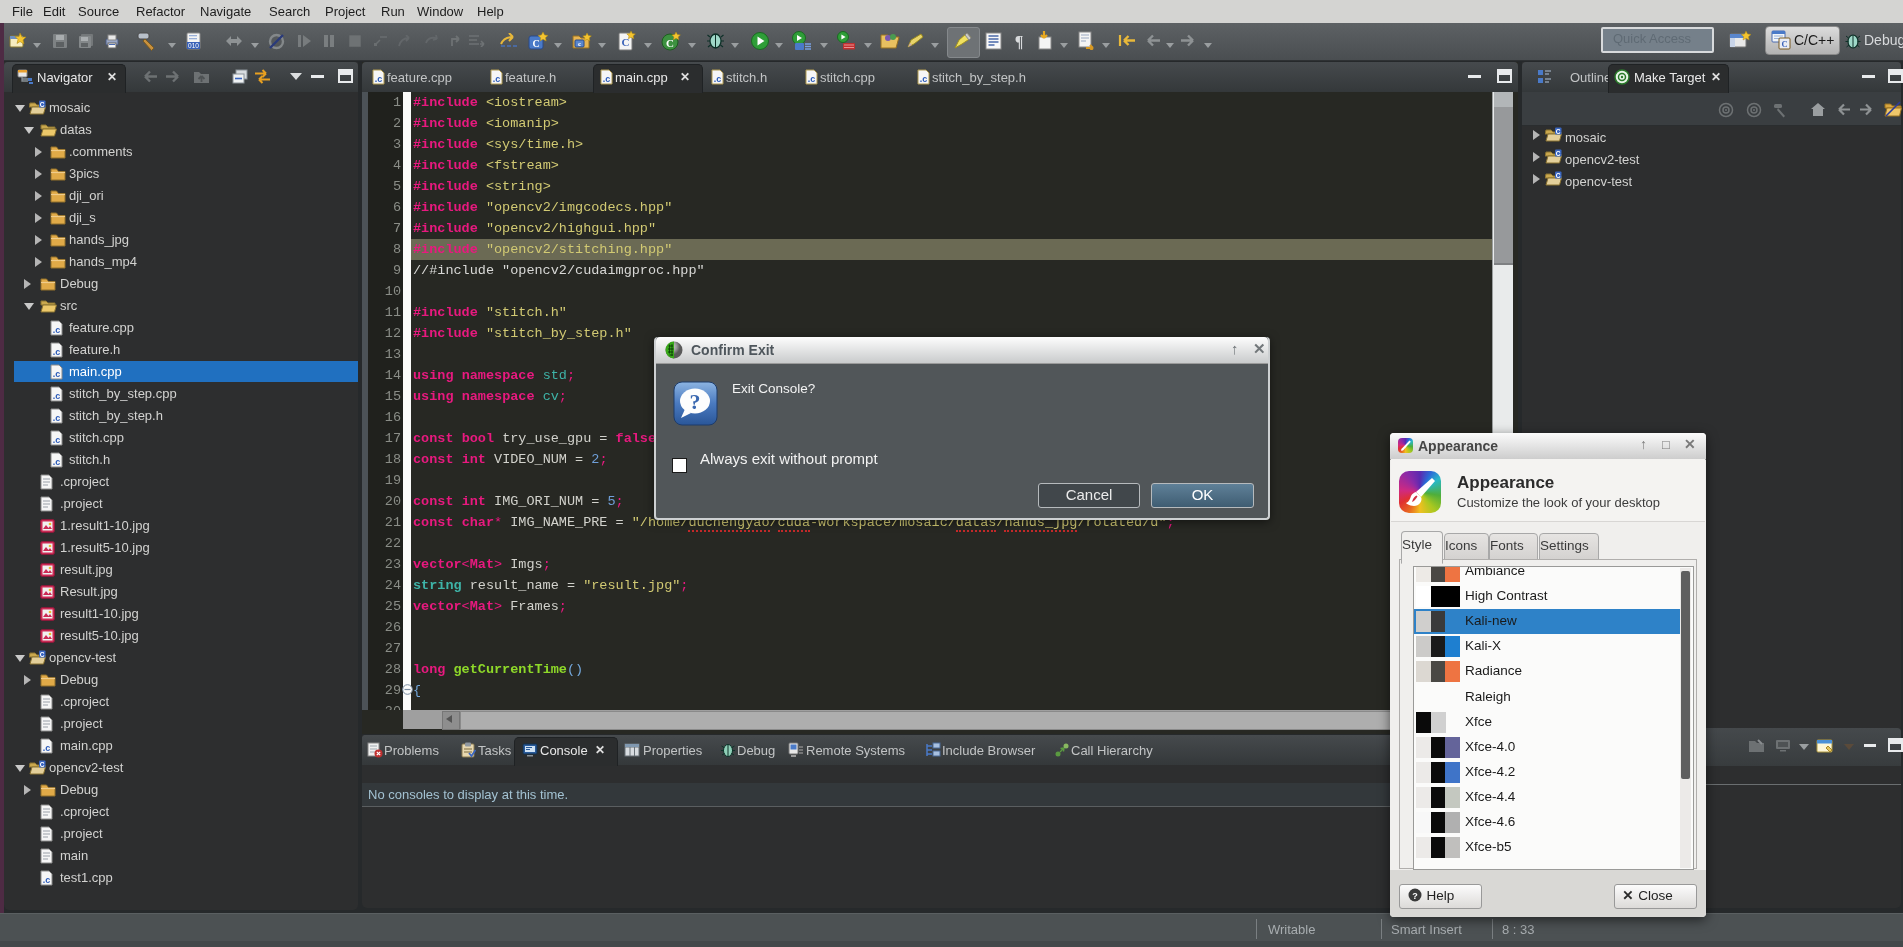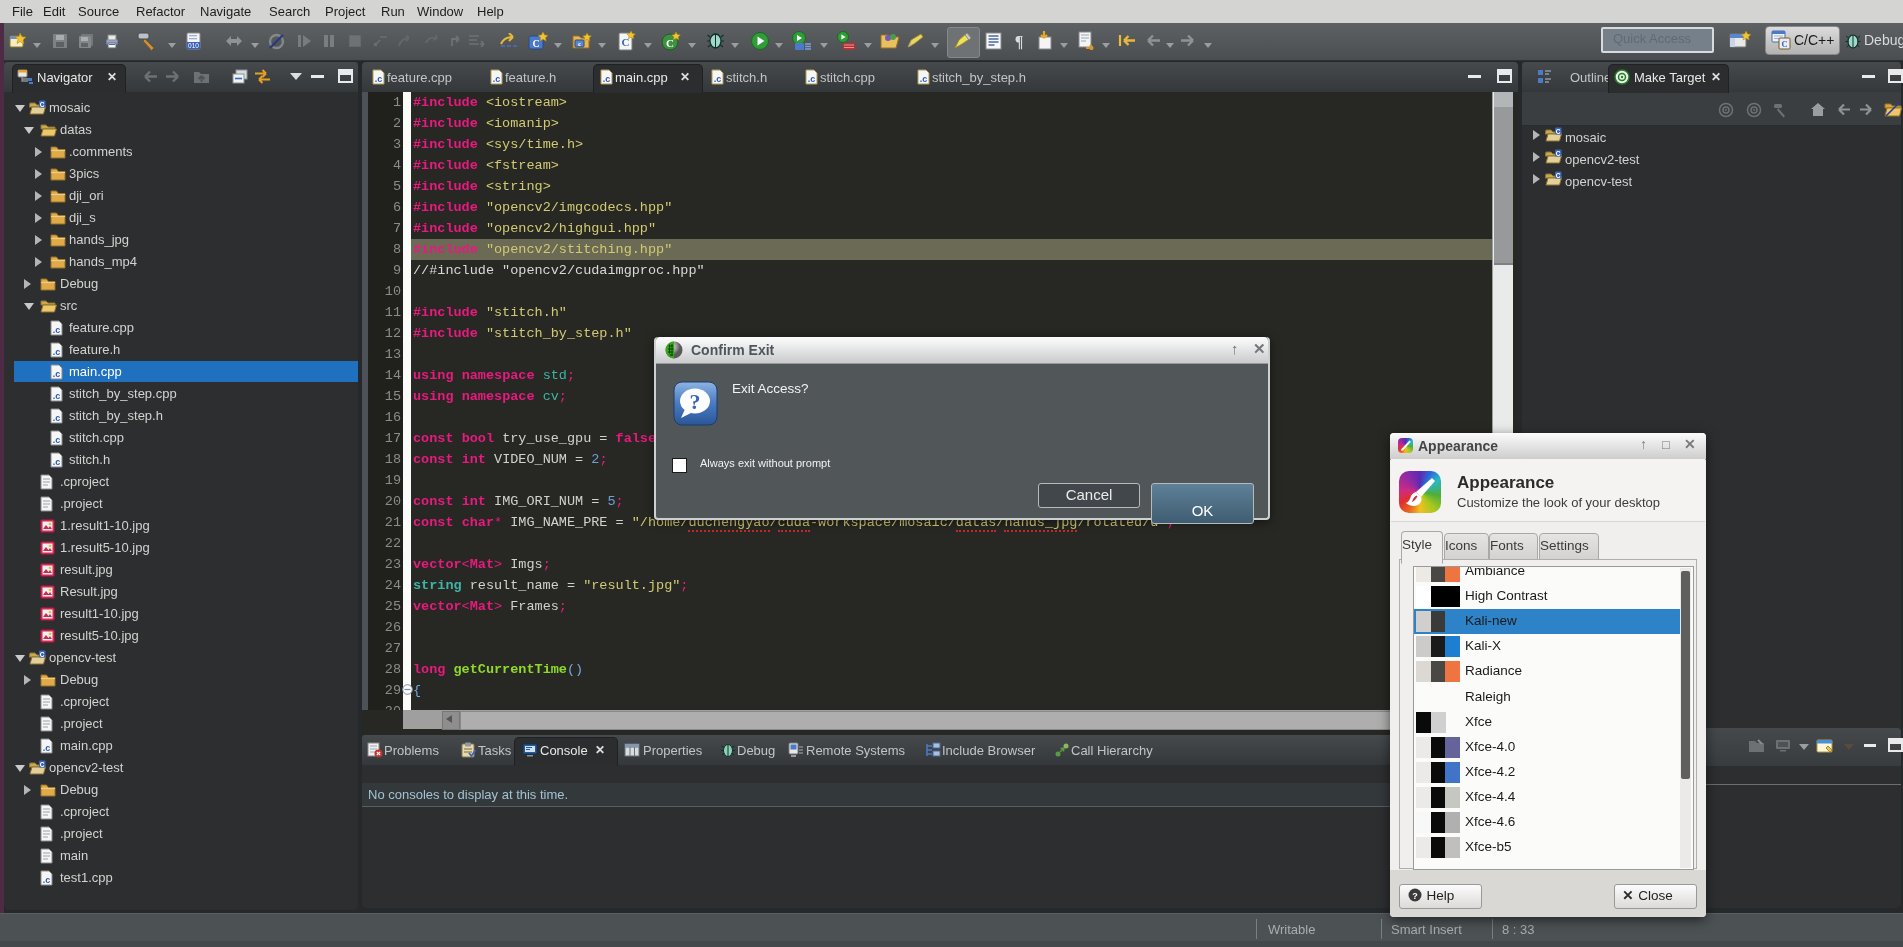--- a/index.html
+++ b/index.html
@@ -855,25 +855,25 @@
             <stop offset="0%" stop-color="#8cb4e2"></stop>
             <stop offset="50%" stop-color="#4a7ac0"></stop>
             <stop offset="100%" stop-color="#2a5698"></stop>
           </linearGradient>
         </defs>
         <rect x="1" y="1" width="43" height="43" rx="8" fill="url(#qb)" stroke="#1e3c6a"></rect>
         <ellipse cx="22" cy="20" rx="15" ry="12.5" fill="#fdfdfd"></ellipse>
         <path d="M12 28 l-4 9 l10 -5 z" fill="#fdfdfd"></path>
         <text x="22" y="28" font-size="22" font-weight="bold" fill="#3a68b0" text-anchor="middle" font-family="Liberation Serif">?</text>
       </svg>
-<div class="abs" style="left:76px;top:44px;font-size:13.5px;color:#f2f2f2">Exit Access?</div>
+<div class="abs" style="left:76px;top:44px;font-size:13.5px;color:#f2f2f2">Exit Console?</div>
 <div class="abs" style="left:16px;top:121px;width:13px;height:13px;background:#fff;border:1px solid #1a1a1a"></div>
-<div class="abs" style="left:44px;top:120px;font-size:11px;color:#f2f2f2">Always exit without prompt</div>
+<div class="abs" style="left:44px;top:113px;font-size:15px;color:#f2f2f2">Always exit without prompt</div>
 <div class="btn-dark" style="left:382px;top:146px;width:100px;height:21px;padding-top:2px">Cancel</div>
-<div class="btn-ok" style="left:495px;top:146px;width:101px;height:21px;padding-top:18px">OK</div>
+<div class="btn-ok" style="left:495px;top:146px;width:101px;height:21px;padding-top:2px">OK</div>
     </div>
   <div id="dlgapp" class="abs">
       <div class="dlg-title" style="background:linear-gradient(#fbfbfb,#cdcdcd)"></div>
 <div class="abs" style="left:8px;top:5px;width:15px;height:15px;border-radius:4px;background:conic-gradient(from 0deg, #5b2ab0, #2a6ad8 30deg, #28b8c8 55deg, #4fae3a 100deg, #a8c820 140deg, #f0c020 180deg, #e86820 210deg, #e03030 240deg, #d02a80 275deg, #8a2aa8 325deg, #5b2ab0 360deg)"></div>
 <svg class="abs" style="left:8px;top:5px" width="15" height="15" viewBox="0 0 15 15">
         <path d="M11.5 2.5 L12.8 3.8 L5 12.5 L3 12.8 L3.4 11 z" fill="#fff"></path>
       </svg>
 <div class="abs" style="left:28px;top:5px;font-size:14px;font-weight:bold;color:#454545">Appearance</div>
 <div class="abs" style="left:250px;top:3px;color:#7a7a7a;font-size:14px;font-weight:bold">↑</div>
 <div class="abs" style="left:272px;top:4px;color:#7a7a7a;font-size:13px;font-weight:bold">□</div>

